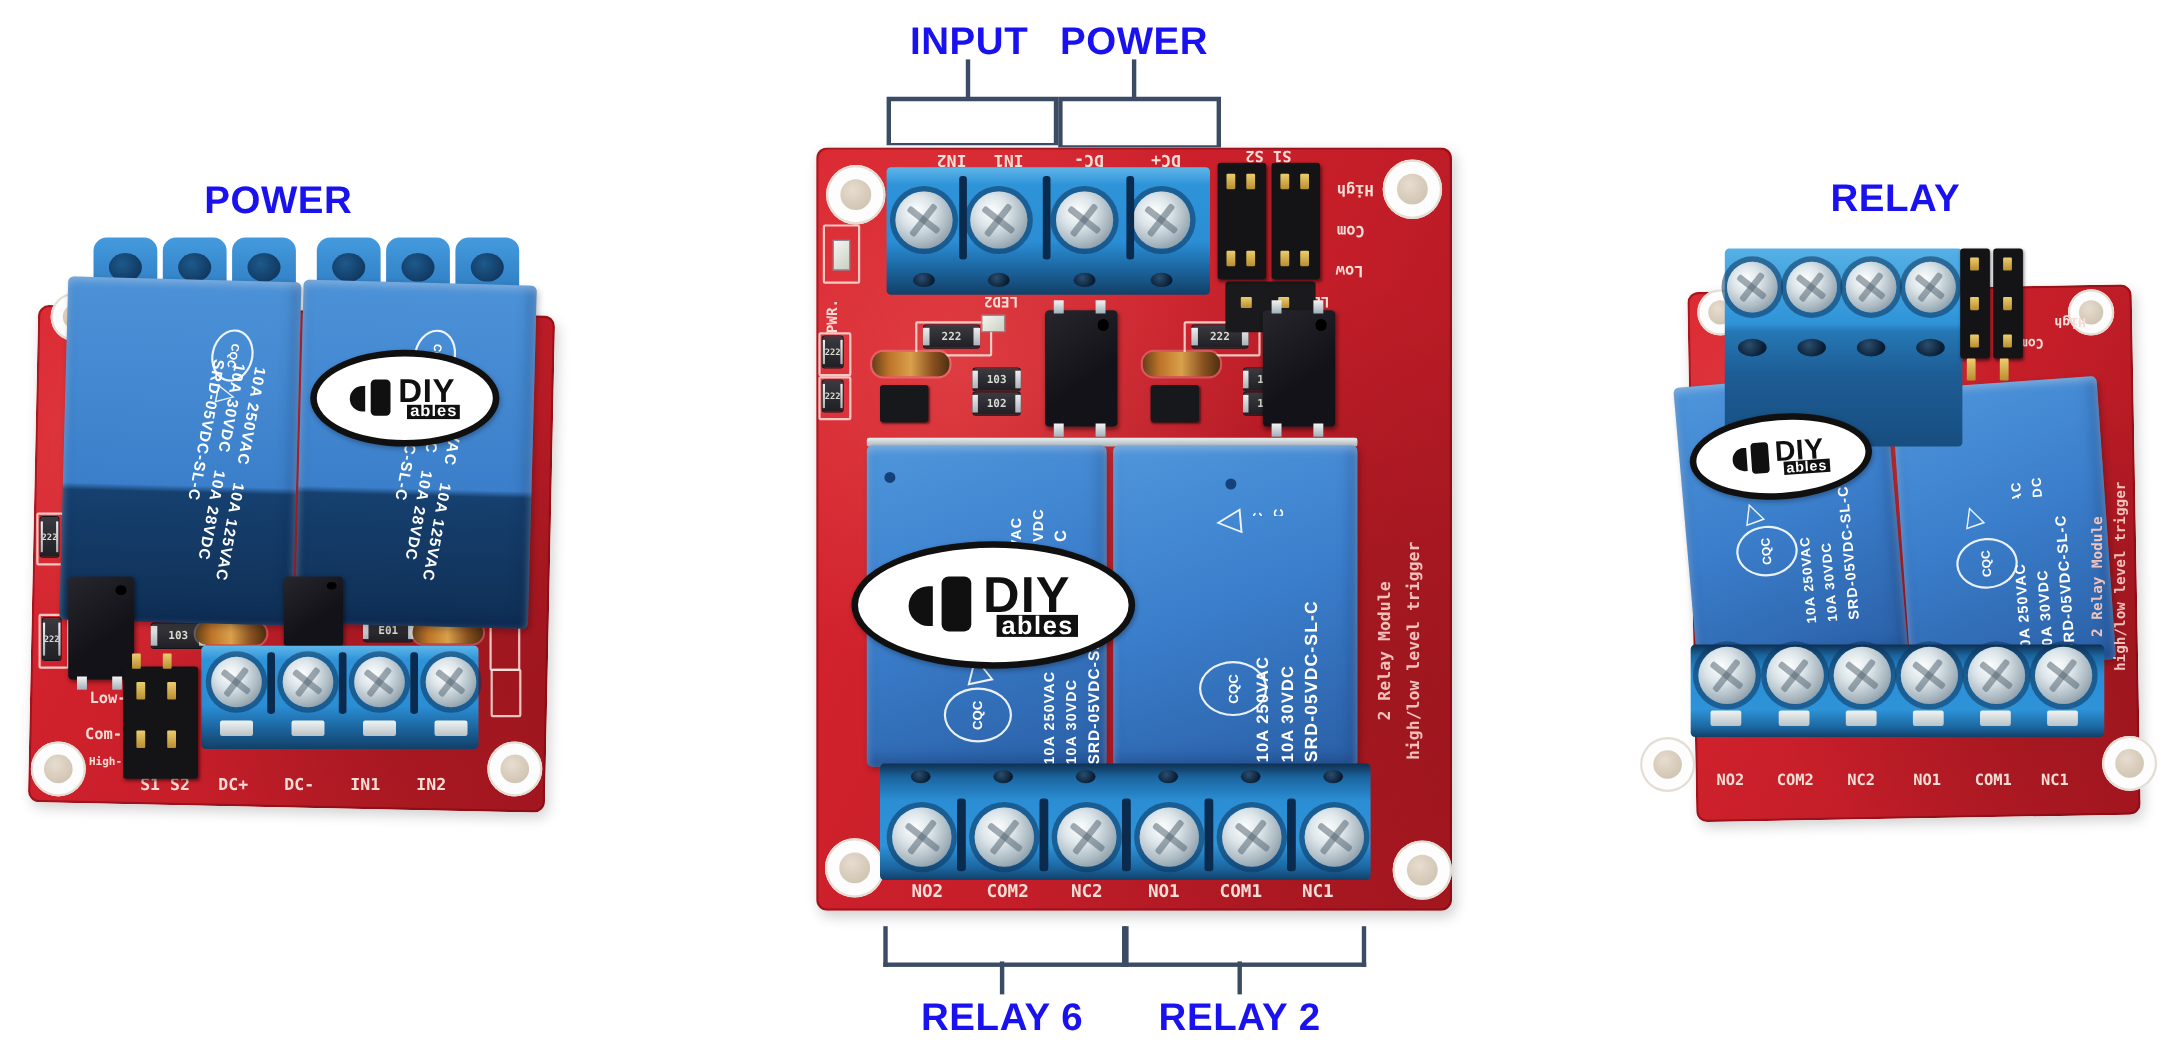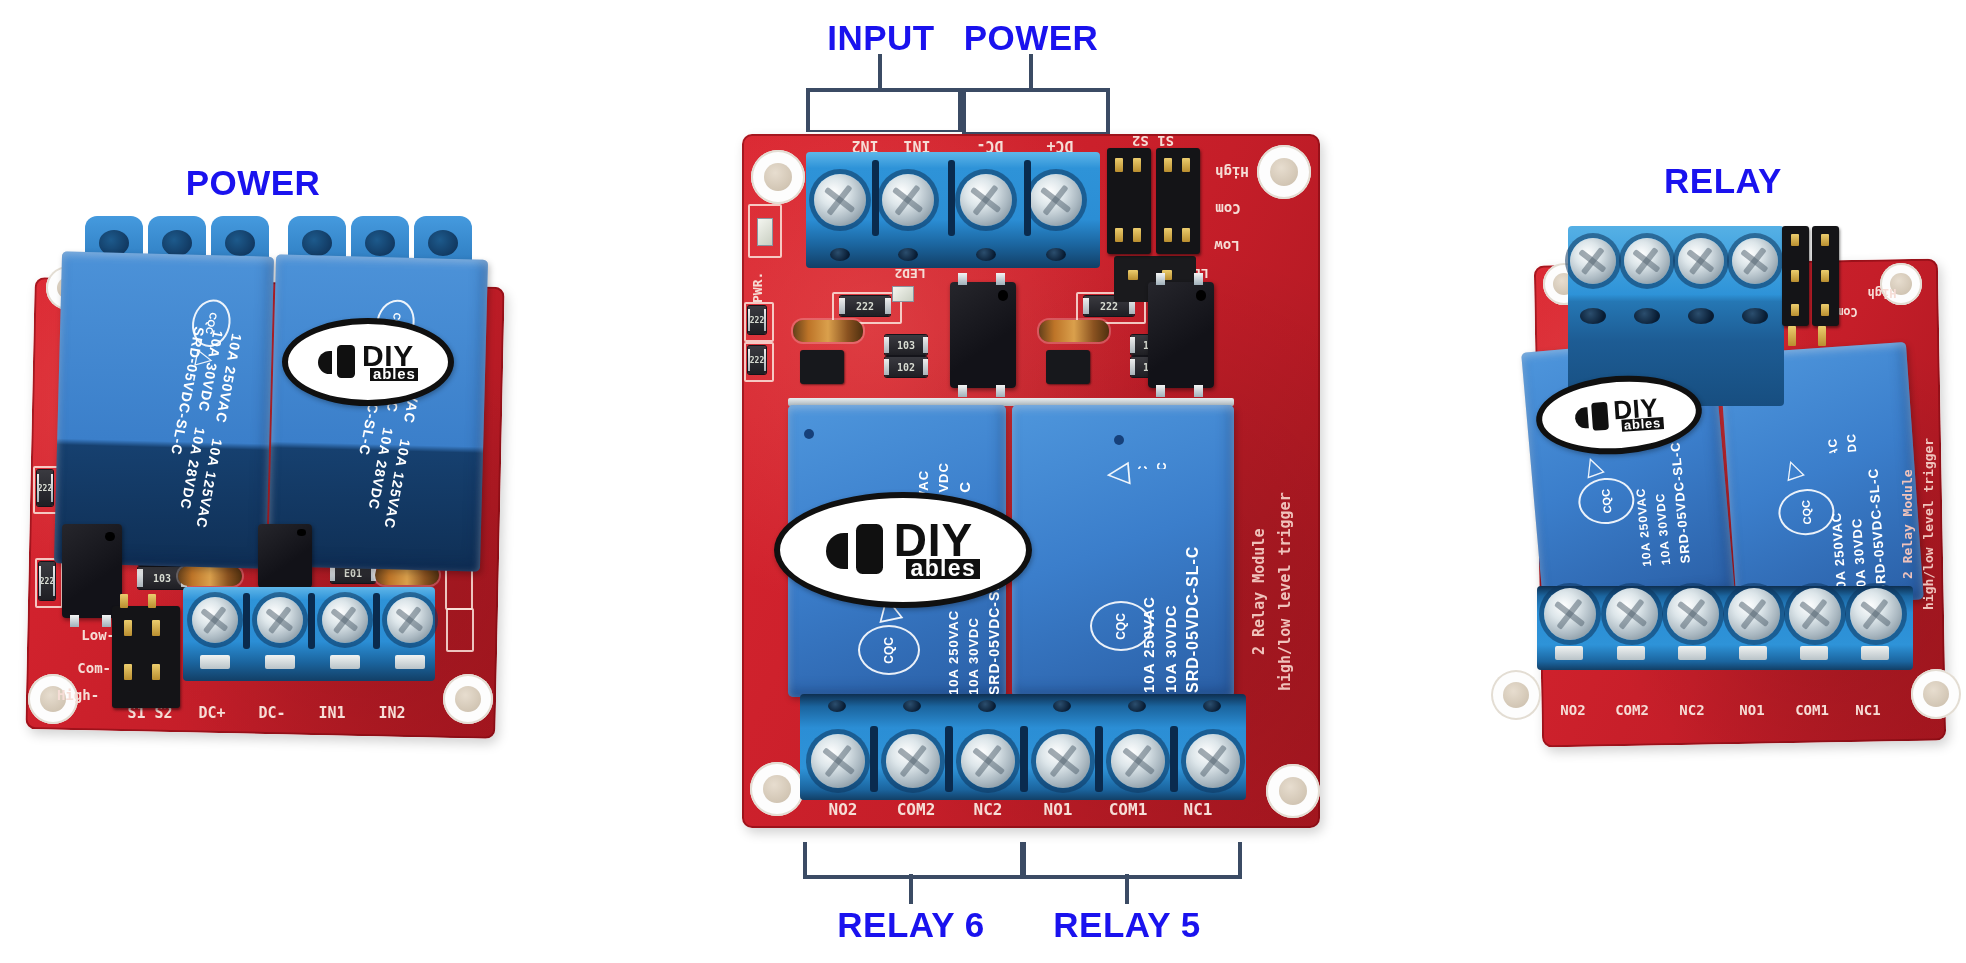--- a/index.html
+++ b/index.html
@@ -117,21 +117,21 @@
 </head>
 <body>
 
 <div class="page">
 
   <div class="ann" style="left:881px;top:18px;">INPUT</div>
   <div class="ann" style="left:1031px;top:18px;">POWER</div>
   <div class="ann" style="left:253px;top:163px;">POWER</div>
   <div class="ann" style="left:1723px;top:161px;">RELAY</div>
   <div class="ann" style="left:911px;top:905px;">RELAY 6</div>
-  <div class="ann" style="left:1127px;top:905px;">RELAY 5</div>
+  <div class="ann" style="left:1127px;top:905px;">RELAY 2</div>
 
   <div class="stem" style="left:878px;top:54px;height:36px;"></div>
   <div class="brk brkT" style="left:806px;top:88px;width:148px;height:38px;"></div>
   <div class="stem" style="left:1029px;top:54px;height:36px;"></div>
   <div class="brk brkT" style="left:962px;top:88px;width:140px;height:40px;"></div>
   <div class="brk brkB" style="left:803px;top:842px;width:213px;height:33px;"></div>
   <div class="stem" style="left:909px;top:874px;height:30px;"></div>
   <div class="brk brkB" style="left:1022px;top:842px;width:212px;height:33px;"></div>
   <div class="stem" style="left:1125px;top:874px;height:30px;"></div>
 
@@ -377,21 +377,21 @@
     <div class="jpin" style="left:95px;top:384px;width:8px;height:14px;"></div>
     <div class="jpin" style="left:123px;top:384px;width:8px;height:14px;"></div>
     <div class="jheader" style="left:87px;top:396px;width:68px;height:102px;">
       <div class="jpin" style="left:12px;top:14px;width:8px;height:16px;"></div>
       <div class="jpin" style="left:40px;top:14px;width:8px;height:16px;"></div>
       <div class="jpin" style="left:12px;top:58px;width:8px;height:16px;"></div>
       <div class="jpin" style="left:40px;top:58px;width:8px;height:16px;"></div>
     </div>
     <div class="silk" style="left:34px;top:417px;width:56px;font-size:14px;text-align:right;">Low-</div>
     <div class="silk" style="left:30px;top:450px;width:56px;font-size:14px;text-align:right;">Com-</div>
-    <div class="silk" style="left:20px;top:477px;width:66px;font-size:14px;text-align:center;">High-</div>
+    <div class="silk" style="left:20px;top:477px;width:66px;font-size:10px;text-align:right;">High-</div>
 
     <div class="tblock" style="left:158px;top:377px;width:252px;height:94px;">
       <div class="screw" style="left:9px;top:10px;width:46px;height:46px;"></div>
       <div class="screw" style="left:74px;top:10px;width:46px;height:46px;"></div>
       <div class="screw" style="left:139px;top:10px;width:46px;height:46px;"></div>
       <div class="screw" style="left:204px;top:10px;width:46px;height:46px;"></div>
       <div class="slot" style="left:60px;top:6px;width:7px;height:56px;"></div>
       <div class="slot" style="left:125px;top:6px;width:7px;height:56px;"></div>
       <div class="slot" style="left:190px;top:6px;width:7px;height:56px;"></div>
       <div class="plate" style="left:17px;top:68px;width:30px;height:14px;"></div>

